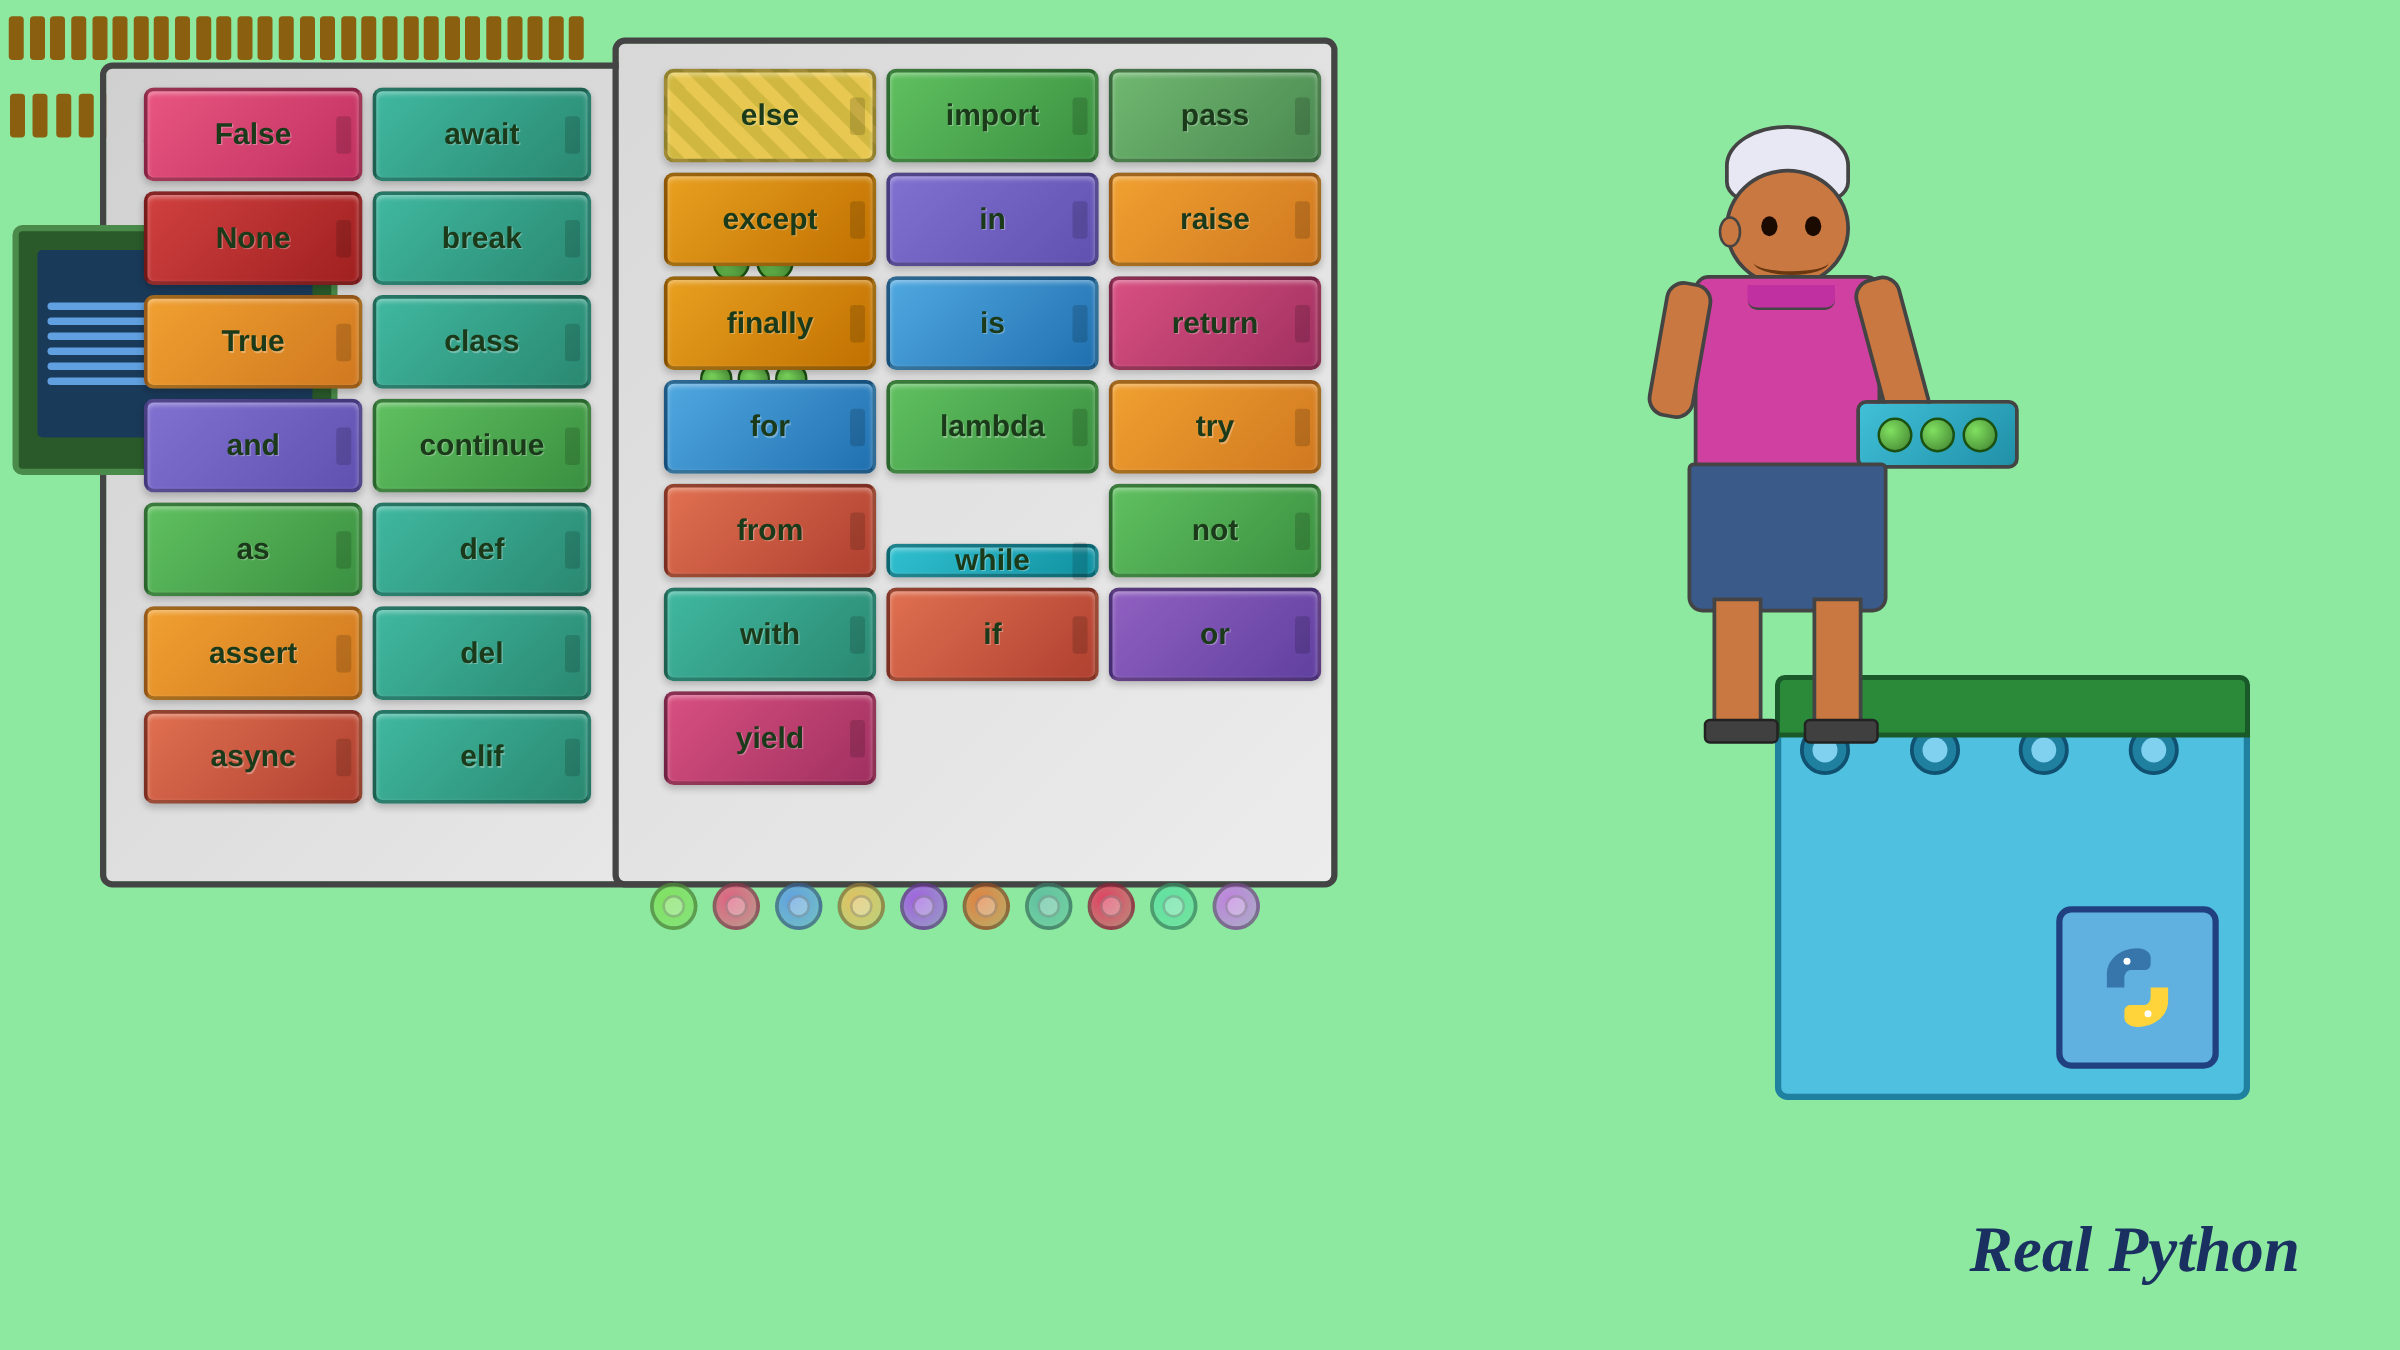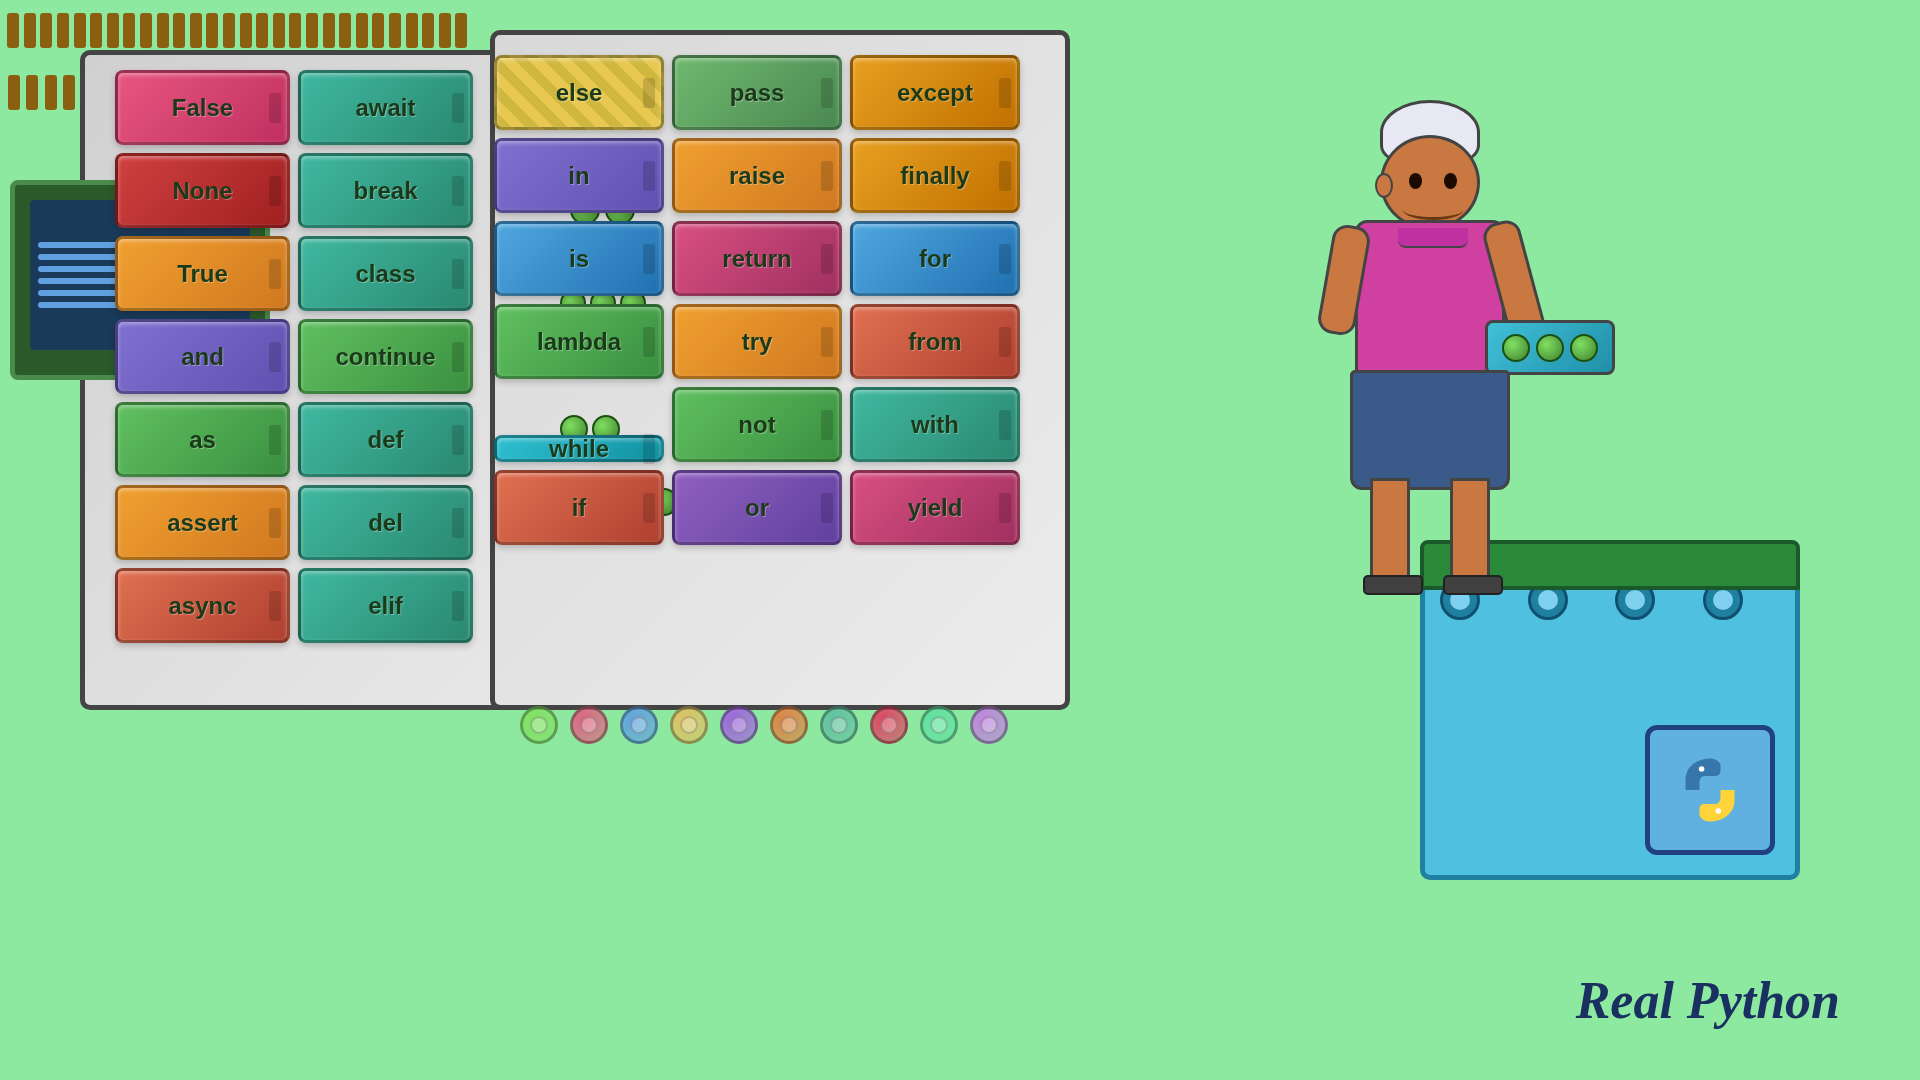--- a/index.html
+++ b/index.html
@@ -53,21 +53,21 @@
       top: 55px;
       display: grid;
       grid-template-columns: 175px 175px;
       grid-template-rows: repeat(8, 75px);
       gap: 8px;
       padding: 15px;
     }
 
     .keywords-grid-right {
       position: absolute;
-      left: 479px;
+      left: 516px;
       top: 40px;
       display: grid;
       grid-template-columns: 170px 170px 170px;
       grid-template-rows: repeat(7, 75px);
       gap: 8px;
       padding: 15px;
     }
 
     .keyword-drawer {
       border-radius: 8px;
@@ -372,20 +372,21 @@
       <div class="keyword-drawer c-green">as</div>
       <div class="keyword-drawer c-teal">def</div>
       <div class="keyword-drawer c-orange">assert</div>
       <div class="keyword-drawer c-teal">del</div>
       <div class="keyword-drawer c-coral">async</div>
       <div class="keyword-drawer c-teal">elif</div>
     </div>
 
   <div class="keywords-grid-right" id="right-grid">
       <div class="keyword-drawer c-stripe">else</div>
+      <div class="keyword-drawer c-green">import</div>
       <div class="keyword-drawer c-sage">pass</div>
       <div class="keyword-drawer c-amber">except</div>
       <div class="keyword-drawer c-purple">in</div>
       <div class="keyword-drawer c-orange">raise</div>
       <div class="keyword-drawer c-amber">finally</div>
       <div class="keyword-drawer c-sky">is</div>
       <div class="keyword-drawer c-rose">return</div>
       <div class="keyword-drawer c-sky">for</div>
       <div class="keyword-drawer c-green">lambda</div>
       <div class="keyword-drawer c-orange">try</div>

